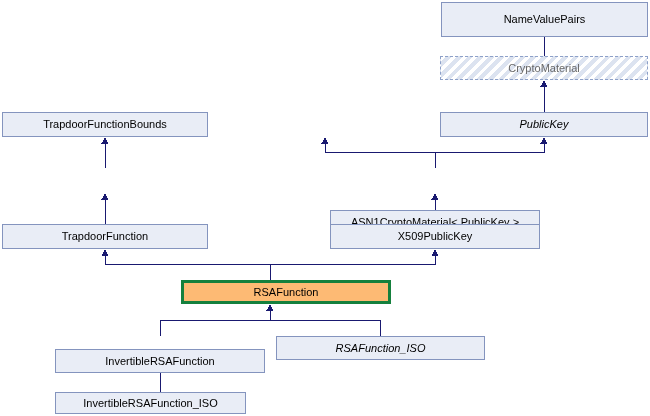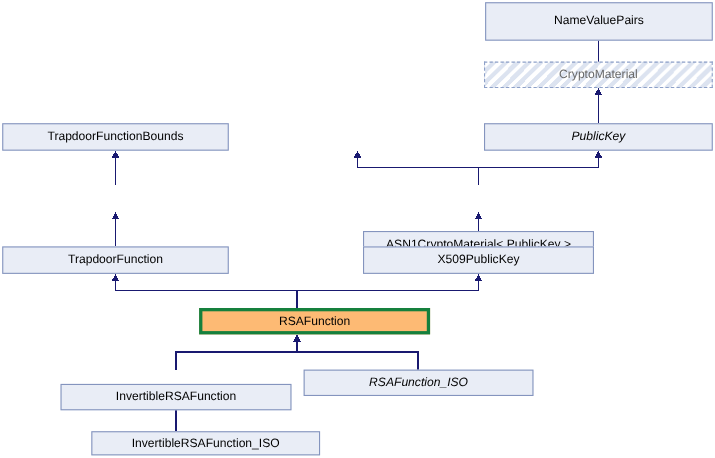--- a/index.html
+++ b/index.html
@@ -115,15 +115,15 @@
   <div class="node" style="left:2px; top:224px; width:206px; height:25px;">TrapdoorFunction</div>
 
   <div class="node" style="left:330px; top:224px; width:210px; height:25px;">X509PublicKey</div>
 
   <div class="node current" style="left:165px; top:280px; width:210px; height:24px;">RSAFunction</div>
 
   <div class="node" style="left:55px; top:336px; width:210px; height:24px;margin-top:13px;">InvertibleRSAFunction</div>
 
   <div class="node" style="left:276px; top:336px; width:209px; height:24px;font-style:italic;">RSAFunction_ISO</div>
 
-  <div class="node" style="left:55px; top:392px; width:208px; height:22px;margin-left:28px;">InvertibleRSAFunction_ISO</div>
+  <div class="node" style="left:55px; top:392px; width:191px; height:22px;">InvertibleRSAFunction_ISO</div>
 
 </div>
 
 </body></html>

